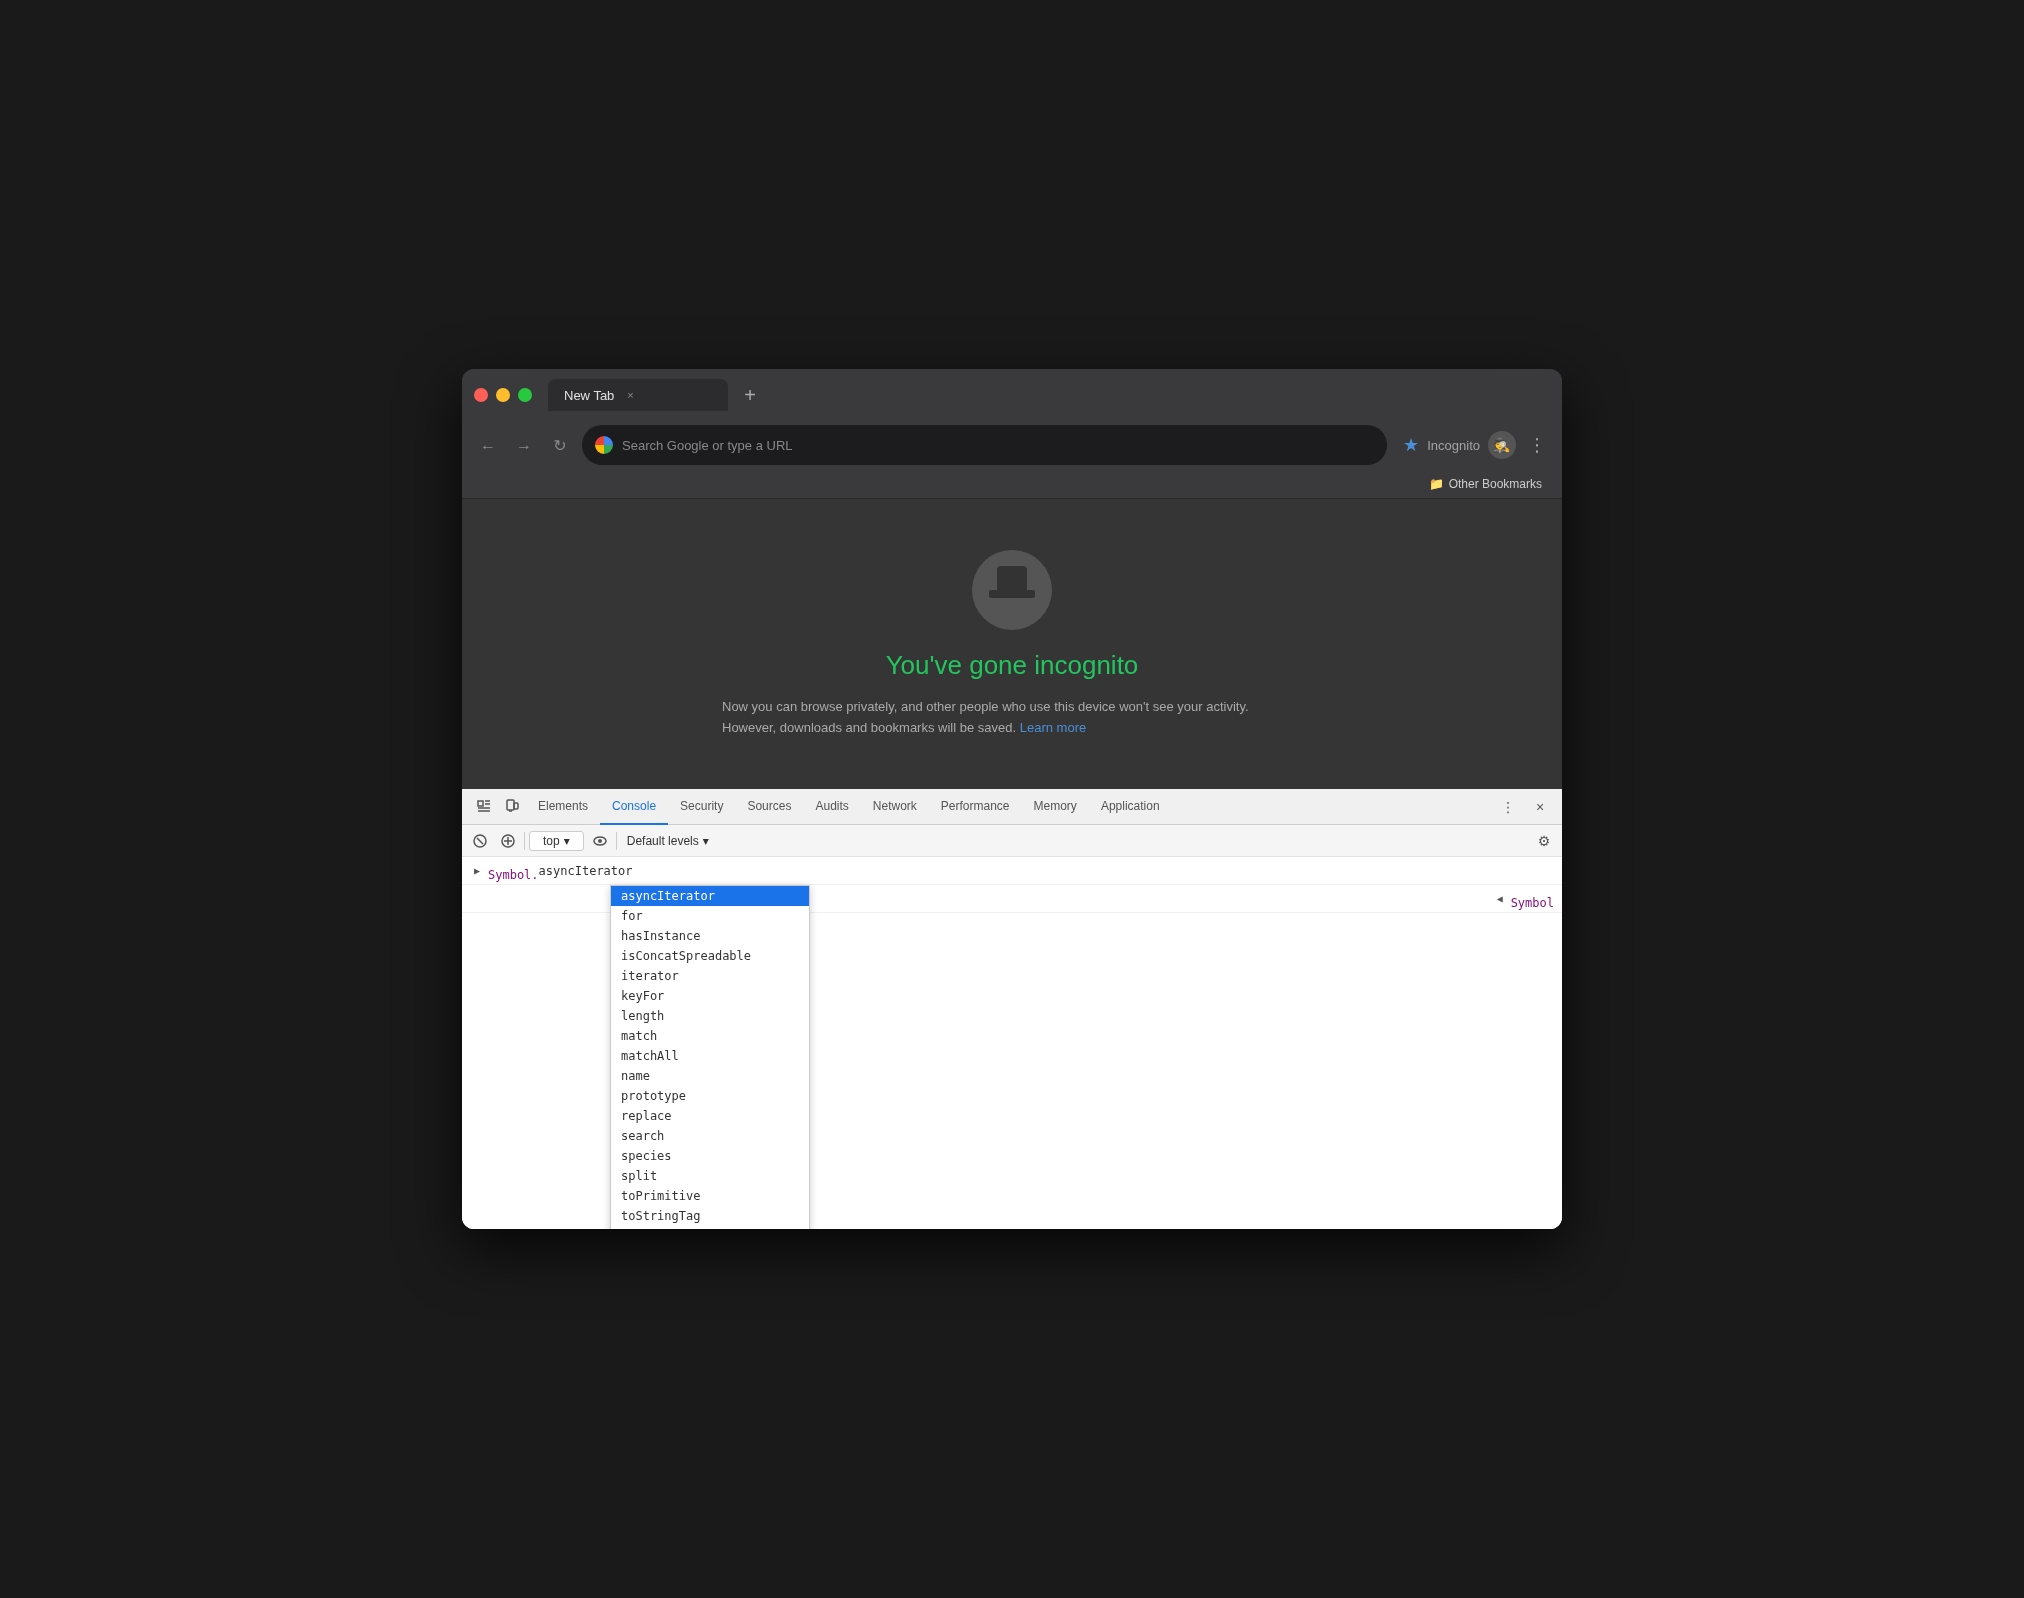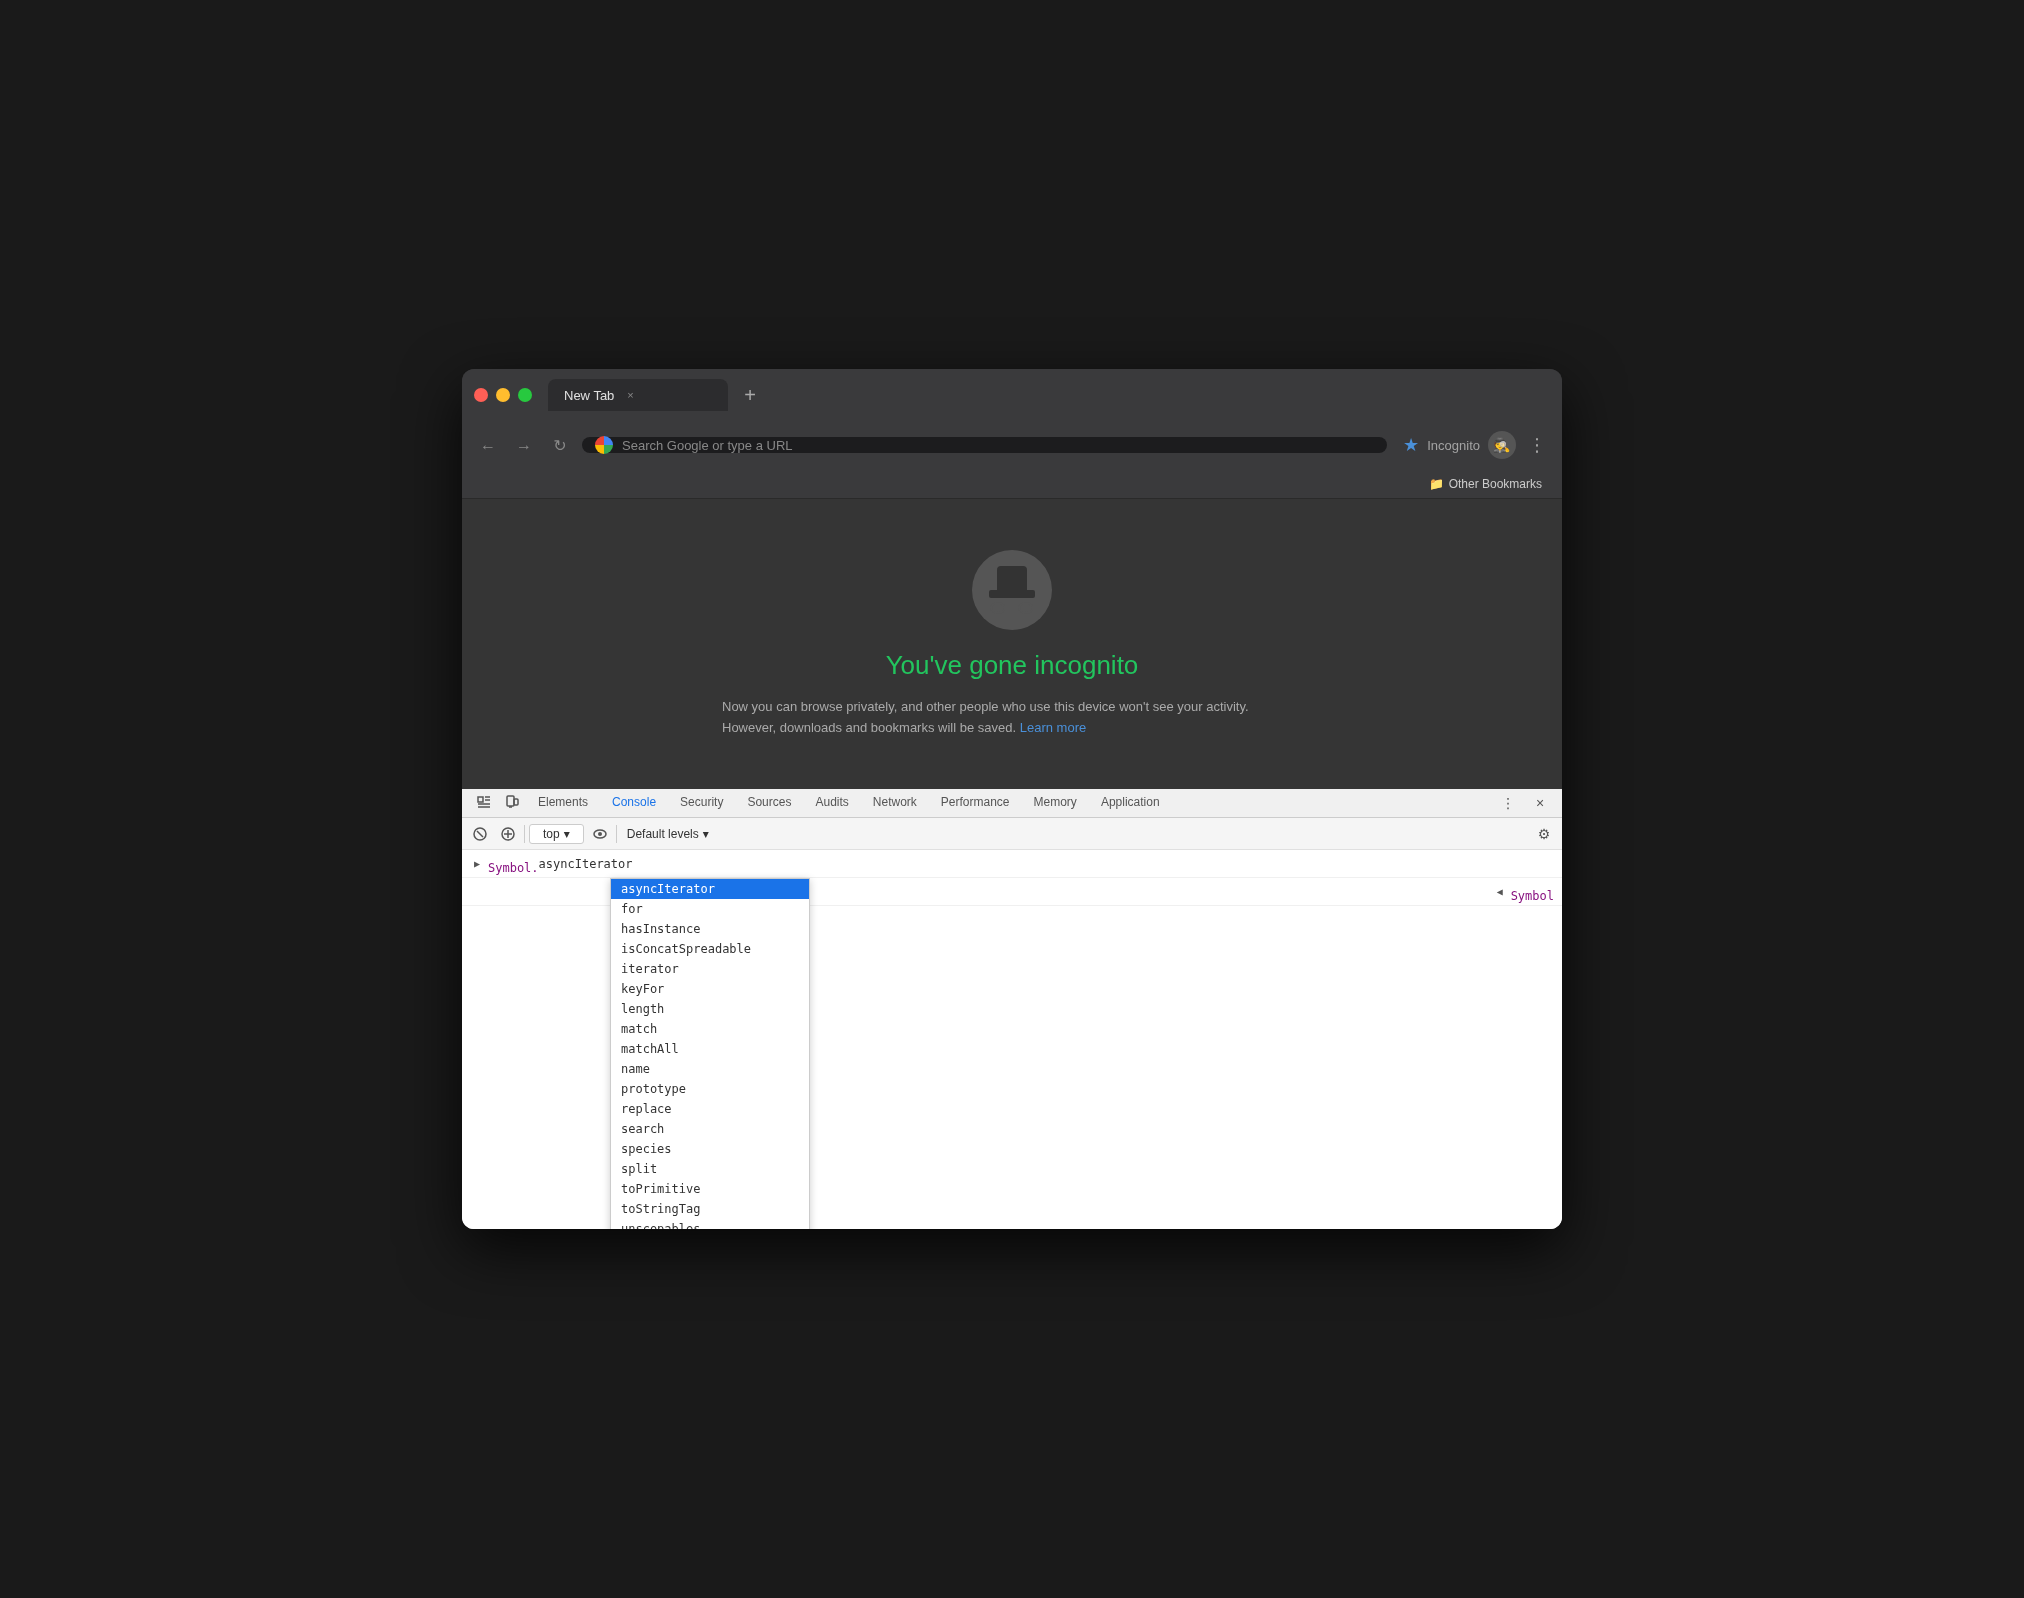--- a/index.html
+++ b/index.html
@@ -95,21 +95,21 @@
       justify-content: center;
       color: #888;
       font-size: 16px;
       cursor: pointer;
       border-radius: 50%;
     }
     .address-bar {
       flex: 1;
       background: #1c1c1e;
       border-radius: 20px;
-      height: 16px;
+      height: 40px;
       display: flex;
       align-items: center;
       padding: 0 12px;
       gap: 8px;
     }
     .google-icon {
       width: 20px;
       height: 20px;
       display: flex;
       align-items: center;
@@ -254,21 +254,21 @@
       background: #f5f5f5;
       display: flex;
       flex-direction: column;
       flex-shrink: 0;
     }
     .devtools-header {
       background: #f0f0f0;
       border-bottom: 1px solid #ccc;
       display: flex;
       align-items: center;
-      height: 29px;
+      height: 36px;
       padding: 0 8px;
       gap: 0;
       flex-shrink: 0;
     }
     .devtools-icon-btn {
       width: 28px;
       height: 28px;
       display: flex;
       align-items: center;
       justify-content: center;

